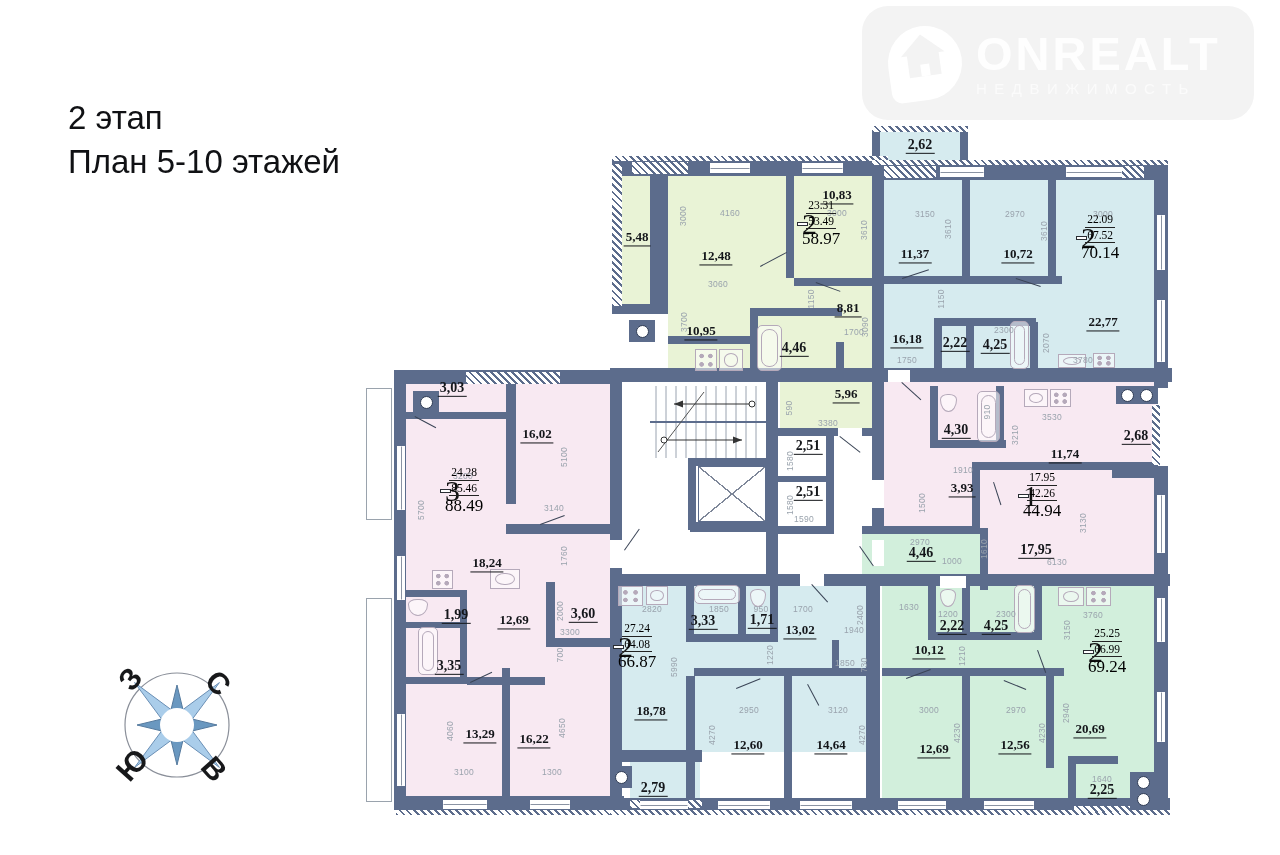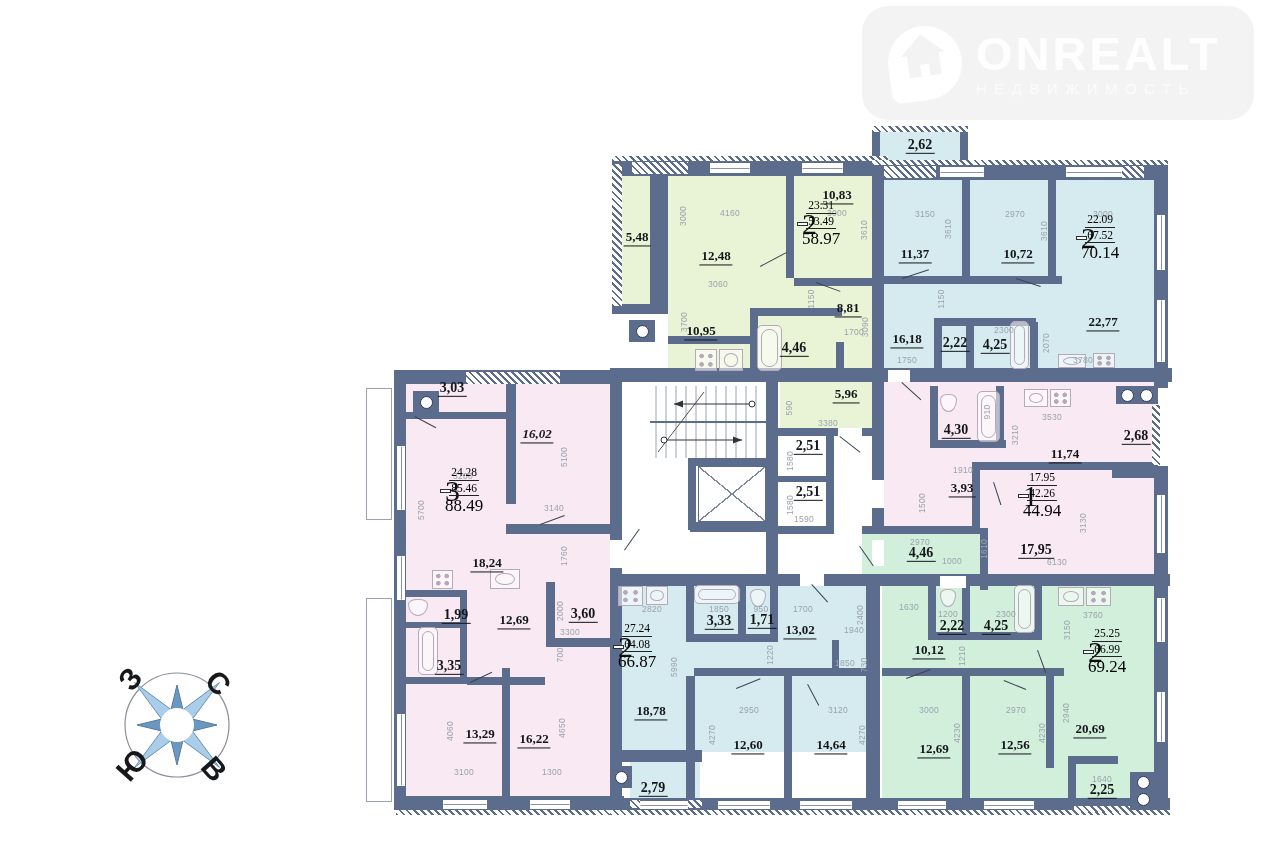--- a/index.html
+++ b/index.html
@@ -288,37 +288,37 @@
       <div class="rl rs" style="left: 794px; top: 349px;">4,46</div>
       <div class="rl" style="left: 846px; top: 396px;">5,96</div>
       <div class="rl rs" style="left: 920px; top: 146px;">2,62</div>
       <div class="rl" style="left: 915px; top: 256px;">11,37</div>
       <div class="rl" style="left: 1018px; top: 256px;">10,72</div>
       <div class="rl" style="left: 1103px; top: 324px;">22,77</div>
       <div class="rl" style="left: 907px; top: 341px;">16,18</div>
       <div class="rl rs" style="left: 955px; top: 344px;">2,22</div>
       <div class="rl rs" style="left: 995px; top: 346px;">4,25</div>
       <div class="rl rs" style="left: 452px; top: 389px;">3,03</div>
-      <div class="rl" style="left: 537px; top: 436px; font-style: italic;">16,02</div>
+      <div class="rl" style="left: 537px; top: 436px;">16,02</div>
       <div class="rl" style="left: 487px; top: 565px;">18,24</div>
       <div class="rl rs" style="left: 456px; top: 616px;">1,99</div>
       <div class="rl" style="left: 514px; top: 622px;">12,69</div>
       <div class="rl rs" style="left: 583px; top: 615px;">3,60</div>
       <div class="rl rs" style="left: 449px; top: 667px;">3,35</div>
       <div class="rl" style="left: 480px; top: 736px;">13,29</div>
       <div class="rl" style="left: 534px; top: 741px;">16,22</div>
       <div class="rl rs" style="left: 956px; top: 431px;">4,30</div>
       <div class="rl" style="left: 1065px; top: 456px;">11,74</div>
       <div class="rl rs" style="left: 1136px; top: 437px;">2,68</div>
       <div class="rl" style="left: 962px; top: 490px;">3,93</div>
       <div class="rl rs" style="left: 1036px; top: 551px;">17,95</div>
       <div class="rl rs" style="left: 808px; top: 447px;">2,51</div>
       <div class="rl rs" style="left: 808px; top: 493px;">2,51</div>
       <div class="rl" style="left: 651px; top: 713px;">18,78</div>
-      <div class="rl rs" style="left: 719px; top: 622px;">3,33</div>
+      <div class="rl rs" style="left: 703px; top: 622px;">3,33</div>
       <div class="rl rs" style="left: 762px; top: 621px;">1,71</div>
       <div class="rl" style="left: 800px; top: 632px;">13,02</div>
       <div class="rl" style="left: 748px; top: 747px;">12,60</div>
       <div class="rl" style="left: 831px; top: 747px;">14,64</div>
       <div class="rl rs" style="left: 653px; top: 789px;">2,79</div>
       <div class="rl" style="left: 929px; top: 652px;">10,12</div>
       <div class="rl rs" style="left: 952px; top: 627px;">2,22</div>
       <div class="rl rs" style="left: 996px; top: 627px;">4,25</div>
       <div class="rl" style="left: 934px; top: 751px;">12,69</div>
       <div class="rl" style="left: 1015px; top: 747px;">12,56</div>
@@ -441,20 +441,22 @@
         <div class="spec-n">2</div>
         <div class="spec-col">
           <span class="sp-a">25.25</span>
           <span class="sp-b">66.99</span>
           <span class="sp-t">69.24</span>
         </div>
       </div>
     </div>
 
   <div id="title">
+    <div>2 этап</div>
+    <div>План 5-10 этажей</div>
   </div>
 
   <div id="logo">
     <div class="pin">
       <div class="pin-roof"></div>
       <div class="pin-house"></div>
       <div class="pin-door"></div>
     </div>
     <div class="logo-txt">
       <div class="logo-name">ONREALT</div>

